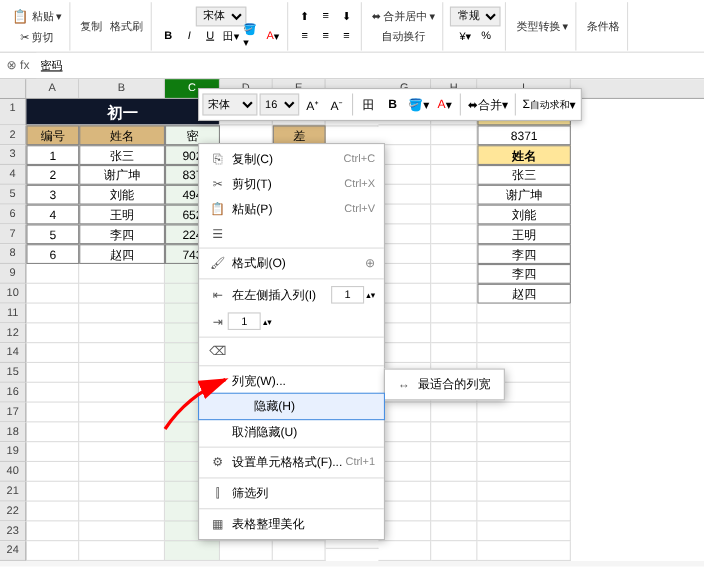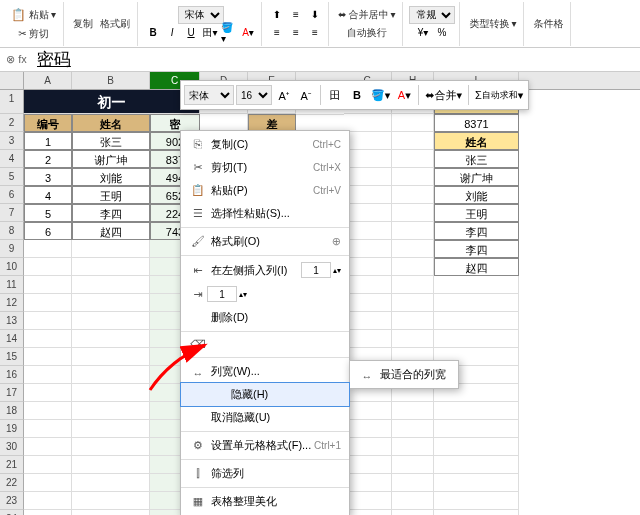--- a/index.html
+++ b/index.html
@@ -9,33 +9,33 @@
   .ribbon-group { display: flex; flex-direction: column; align-items: center; padding: 0 4px; border-right: 1px solid #ddd; height: 44px; justify-content: center; }
   .ribbon-btn { display: flex; align-items: center; gap: 2px; padding: 2px 3px; font-size: 10px; color: #333; cursor: pointer; }
   .ribbon-icon { width: 16px; height: 16px; display: inline-flex; align-items: center; justify-content: center; font-size: 12px; }
   .mini-row { display: flex; gap: 1px; }
   .mini-btn { width: 18px; height: 18px; display: inline-flex; align-items: center; justify-content: center; font-size: 10px; border: 1px solid transparent; cursor: pointer; }
   .font-select { font-size: 10px; border: 1px solid #ccc; padding: 1px 2px; height: 18px; }
   
   .formula-bar { background: #fff; height: 24px; border-bottom: 1px solid #ccc; display: flex; align-items: center; }
   .name-box { width: 120px; border-right: 1px solid #ccc; padding: 0 6px; height: 100%; display: flex; align-items: center; font-size: 11px; }
   .fx-label { padding: 0 6px; color: #666; }
-  .formula-input { flex: 1; border: none; padding: 0 4px; font-size: 17px; height: 100%; text-decoration: underline; }
+  .formula-input { flex: 1; border: none; padding: 0 4px; font-size: 10px; height: 100%; text-decoration: underline; }
   
   .sheet { position: relative; background: #fff; }
   .col-headers { display: flex; background: #e8e8e8; border-bottom: 1px solid #aaa; height: 18px; }
   .corner { width: 24px; background: #e8e8e8; border-right: 1px solid #aaa; }
   .col-head { border-right: 1px solid #ccc; text-align: center; font-size: 10px; color: #444; line-height: 18px; background: #e8e8e8; }
   .col-head.selected { background: #0f7b0f; color: #fff; }
   
   .row { display: flex; height: 18px; }
   .row-head { width: 24px; background: #e8e8e8; border-right: 1px solid #aaa; border-bottom: 1px solid #ccc; text-align: center; font-size: 10px; color: #444; line-height: 18px; }
   .cell { border-right: 1px solid #ddd; border-bottom: 1px solid #ddd; font-size: 11px; line-height: 18px; text-align: center; overflow: hidden; white-space: nowrap; }
   .cell.green-header { background: #0f172a; color: #fff; font-weight: bold; font-size: 14px; line-height: 22px; }
-  .cell.tan-header { background: #d9b77d; color: #000; font-weight: bold; border: 1px solid #888; }
+  .cell.tan-header { background: #d9b77d; color: #000; font-weight: normal; border: 1px solid #888; }
   .cell.yellow-header { background: #ffe699; color: #000; font-weight: bold; border: 1px solid #888; }
   .cell.data { border: 1px solid #888; }
   .row.tall { height: 24px; }
   .row.tall .cell { line-height: 24px; }
   .col-A { width: 48px; } .col-B { width: 78px; } .col-C { width: 50px; }
   .col-D { width: 48px; } .col-E { width: 48px; } .col-F { width: 48px; margin-top: 24px; }
   .col-G { width: 48px; } .col-H { width: 42px; } .col-I { width: 85px; }
   .col-C.selected-col { background: rgba(15,123,15,0.08); }
   
   .mini-toolbar { position: absolute; left: 180px; top: 80px; background: #fff; border: 1px solid #bbb; box-shadow: 0 2px 6px rgba(0,0,0,0.25); padding: 3px; display: flex; gap: 2px; align-items: center; z-index: 10; }
@@ -290,32 +290,20 @@
         <div class="cell col-B"></div>
     <div class="cell col-C selected-col"></div>
         <div class="cell col-D"></div>
     <div class="cell col-E"></div>
         <div class="cell col-F"></div>
     <div class="cell col-G"></div>
         <div class="cell col-H"></div>
     <div class="cell  col-I"></div>
       </div>
       <div class="row">
-        <div class="row-head">13</div>
-    <div class="cell col-A"></div>
-        <div class="cell col-B"></div>
-    <div class="cell col-C selected-col"></div>
-        <div class="cell col-D"></div>
-    <div class="cell col-E"></div>
-        <div class="cell col-F"></div>
-    <div class="cell col-G"></div>
-        <div class="cell col-H"></div>
-    <div class="cell  col-I"></div>
-      </div>
-      <div class="row">
         <div class="row-head">14</div>
     <div class="cell col-A"></div>
         <div class="cell col-B"></div>
     <div class="cell col-C selected-col"></div>
         <div class="cell col-D"></div>
     <div class="cell col-E"></div>
         <div class="cell col-F"></div>
     <div class="cell col-G"></div>
         <div class="cell col-H"></div>
     <div class="cell  col-I"></div>
@@ -374,21 +362,21 @@
         <div class="cell col-B"></div>
     <div class="cell col-C selected-col"></div>
         <div class="cell col-D"></div>
     <div class="cell col-E"></div>
         <div class="cell col-F"></div>
     <div class="cell col-G"></div>
         <div class="cell col-H"></div>
     <div class="cell  col-I"></div>
       </div>
       <div class="row">
-        <div class="row-head">30</div>
+        <div class="row-head">40</div>
     <div class="cell col-A"></div>
         <div class="cell col-B"></div>
     <div class="cell col-C selected-col"></div>
         <div class="cell col-D"></div>
     <div class="cell col-E"></div>
         <div class="cell col-F"></div>
     <div class="cell col-G"></div>
         <div class="cell col-H"></div>
     <div class="cell  col-I"></div>
       </div>
@@ -472,43 +460,38 @@
       <span class="cm-label">剪切(T)</span>
       <span class="cm-shortcut">Ctrl+X</span>
     </div>
   <div class="cm-item">
       <span class="cm-icon">📋</span>
       <span class="cm-label">粘贴(P)</span>
       <span class="cm-shortcut">Ctrl+V</span>
     </div>
   <div class="cm-item">
       <span class="cm-icon">☰</span>
-      <span class="cm-label">选择性粘贴(S)...</span>
     </div>
   <div class="cm-sep"></div>
   <div class="cm-item">
       <span class="cm-icon">🖌</span>
       <span class="cm-label">格式刷(O)</span>
       <span class="cm-submenu-arrow">⊕</span>
     </div>
   <div class="cm-sep"></div>
   <div class="cm-item">
       <span class="cm-icon">⇤</span>
       <span class="cm-label">在左侧插入列(I)</span>
       <input class="cm-spin" value="1" style="">
       <span style="font-size:8px;margin-left:2px">▴▾</span>
     </div>
   <div class="cm-item">
       <span class="cm-icon">⇥</span>
       <input class="cm-spin" value="1" style="">
       <span style="font-size:8px;margin-left:2px">▴▾</span>
-    </div>
-  <div class="cm-item">
-      <span class="cm-icon"></span>
-      <span class="cm-label">删除(D)</span>
     </div>
   <div class="cm-sep"></div>
   <div class="cm-item">
       <span class="cm-icon">⌫</span>
     </div>
   <div class="cm-sep"></div>
   <div class="cm-item" style="position:relative">
       <span class="cm-icon">↔</span>
       <span class="cm-label">列宽(W)...</span>
     <div class="cm-side">

